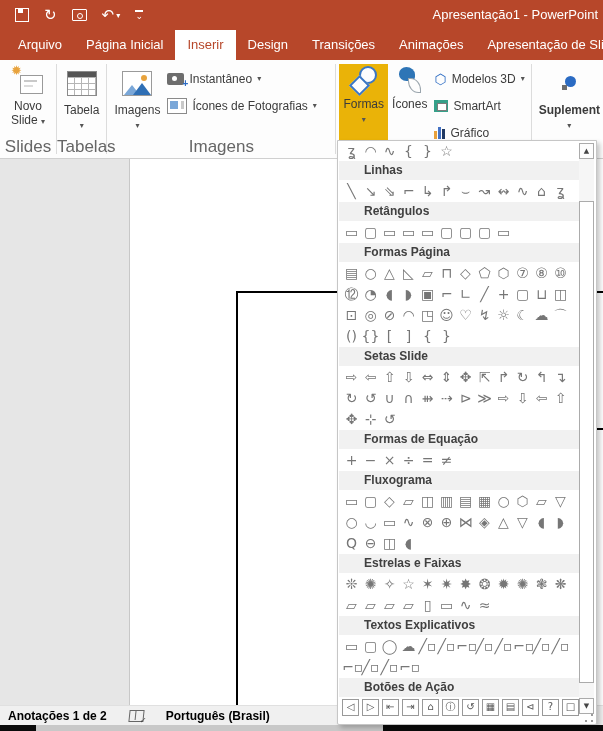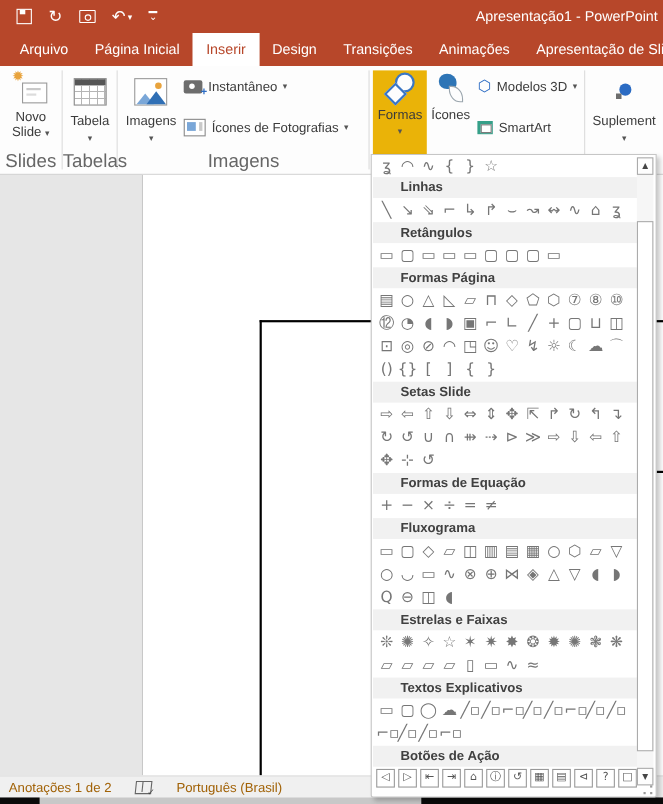--- a/index.html
+++ b/index.html
@@ -30,21 +30,21 @@
           border-bottom:1px solid #d0d0d0;display:flex;align-items:stretch;}
   .rgroup{position:relative;display:flex;align-items:flex-start;padding:4px 3px 16px 3px;}
   .vsep{width:1px;background:#dcdcdc;margin:4px 0;}
   .gname{position:absolute;bottom:1px;left:0;right:0;text-align:center;font-size:17px;color:#666;white-space:nowrap;}
   .bigbtn{display:flex;flex-direction:column;align-items:center;justify-content:flex-start;
           height:76px;padding:2px 4px;cursor:pointer;color:#3b3b3b;font-size:12px;text-align:center;}
   .bigbtn.pressed{background:#eab308;}
   .blabel{margin-top:3px;line-height:14px;}
   .wrap40{width:42px;}
   .caret{font-size:8px;color:#555;font-family:"DejaVu Sans",sans-serif;}
-  .smallcol{display:flex;flex-direction:column;justify-content:flex-start;gap:16px;padding-top:4px;}
+  .smallcol{display:flex;flex-direction:column;justify-content:flex-start;gap:6px;padding-top:4px;}
   .smallbtn{display:flex;align-items:center;gap:5px;height:21px;font-size:12px;color:#3b3b3b;cursor:pointer;padding:0 3px;white-space:nowrap;}
   
   .bicon{height:34px;display:flex;align-items:center;justify-content:center;}
   .i-newslide{position:relative;width:30px;height:30px;}
   .i-newslide .spark{position:absolute;left:-2px;top:-3px;color:#e8a33d;font-size:13px;font-family:"DejaVu Sans",sans-serif;}
   .i-newslide .srect{position:absolute;right:0;bottom:2px;width:21px;height:17px;background:#fff;border:1px solid #9a9a9a;}
   .i-newslide .srect::before{content:"";position:absolute;left:3px;top:4px;width:13px;height:2px;background:#c9c9c9;}
   .i-newslide .srect::after{content:"";position:absolute;left:3px;top:9px;width:9px;height:2px;background:#dcdcdc;}
   .i-table{width:28px;height:23px;border:1px solid #8a8a8a;background:
      linear-gradient(#555 0 5px, rgba(0,0,0,0) 5px),
@@ -79,21 +79,21 @@
   .i-addin::after{content:"";position:absolute;left:0;bottom:0;width:5px;height:5px;background:#6d6d6d;}
   .supl-clip{overflow:hidden;}
   
   .canvas{position:absolute;top:159px;left:0;width:603px;height:546px;background:#e6e6e6;}
   .slide{position:absolute;left:129px;top:0;right:0;bottom:0;background:#fff;border-left:1px solid #c8c8c8;}
   .rect-left{position:absolute;left:236px;top:132px;width:2px;height:414px;background:#000;}
   .rect-top{position:absolute;left:236px;top:132px;width:367px;height:2px;background:#000;}
   .frag{position:absolute;left:597px;top:269px;width:6px;height:2px;background:#000;}
   
   .statusbar{position:absolute;top:705px;left:0;width:603px;height:20px;background:#f0f0f0;
-             border-top:1px solid #e0e0e0;display:flex;align-items:center;font-size:12px;color:#a16207;}
+             border-top:1px solid #e0e0e0;display:flex;align-items:center;font-size:12px;color:#000000;font-weight:bold;}
   .st-notes{margin-left:8px;cursor:pointer;}
   .i-spell{position:relative;width:13px;height:10px;border:1px solid #666;margin-left:22px;cursor:pointer;background:#f0f0f0;transform:skewX(-6deg);}
   .i-spell::before{content:"";position:absolute;left:5px;top:0;width:1px;height:9px;background:#666;}
   .i-spell::after{content:"✓";position:absolute;right:-4px;bottom:-4px;font-size:8px;color:#444;font-family:"DejaVu Sans",sans-serif;}
   .st-lang{margin-left:22px;cursor:pointer;}
   
   .strip{position:absolute;top:725px;left:0;width:603px;height:6px;background:#c8c8c8;}
   .strip .b1{position:absolute;left:0;top:0;width:36px;height:6px;background:#0a0a0a;}
   .strip .b2{position:absolute;left:383px;top:0;right:0;height:6px;background:#0a0a0a;}
   
@@ -242,21 +242,21 @@
               <i class="c1"></i>
               <i class="c2"></i>
               <i class="c3"></i>
             </span>
           <span>Gráfico</span>
         </div>
       </div>
     </div>
     <div class="vsep"></div>
 
-    <div class="rgroup supl-clip" style="flex:1;">
+    <div class="rgroup supl-clip" style="flex:1;font-weight:bold;">
       <div class="bigbtn">
         <span class="bicon">
             <span class="i-addin"></span>
           </span>
         <span class="blabel"><span>Suplement</span><br><span class="caret">▾</span></span>
       </div>
     </div>
   </div>
 
   <div class="canvas">

